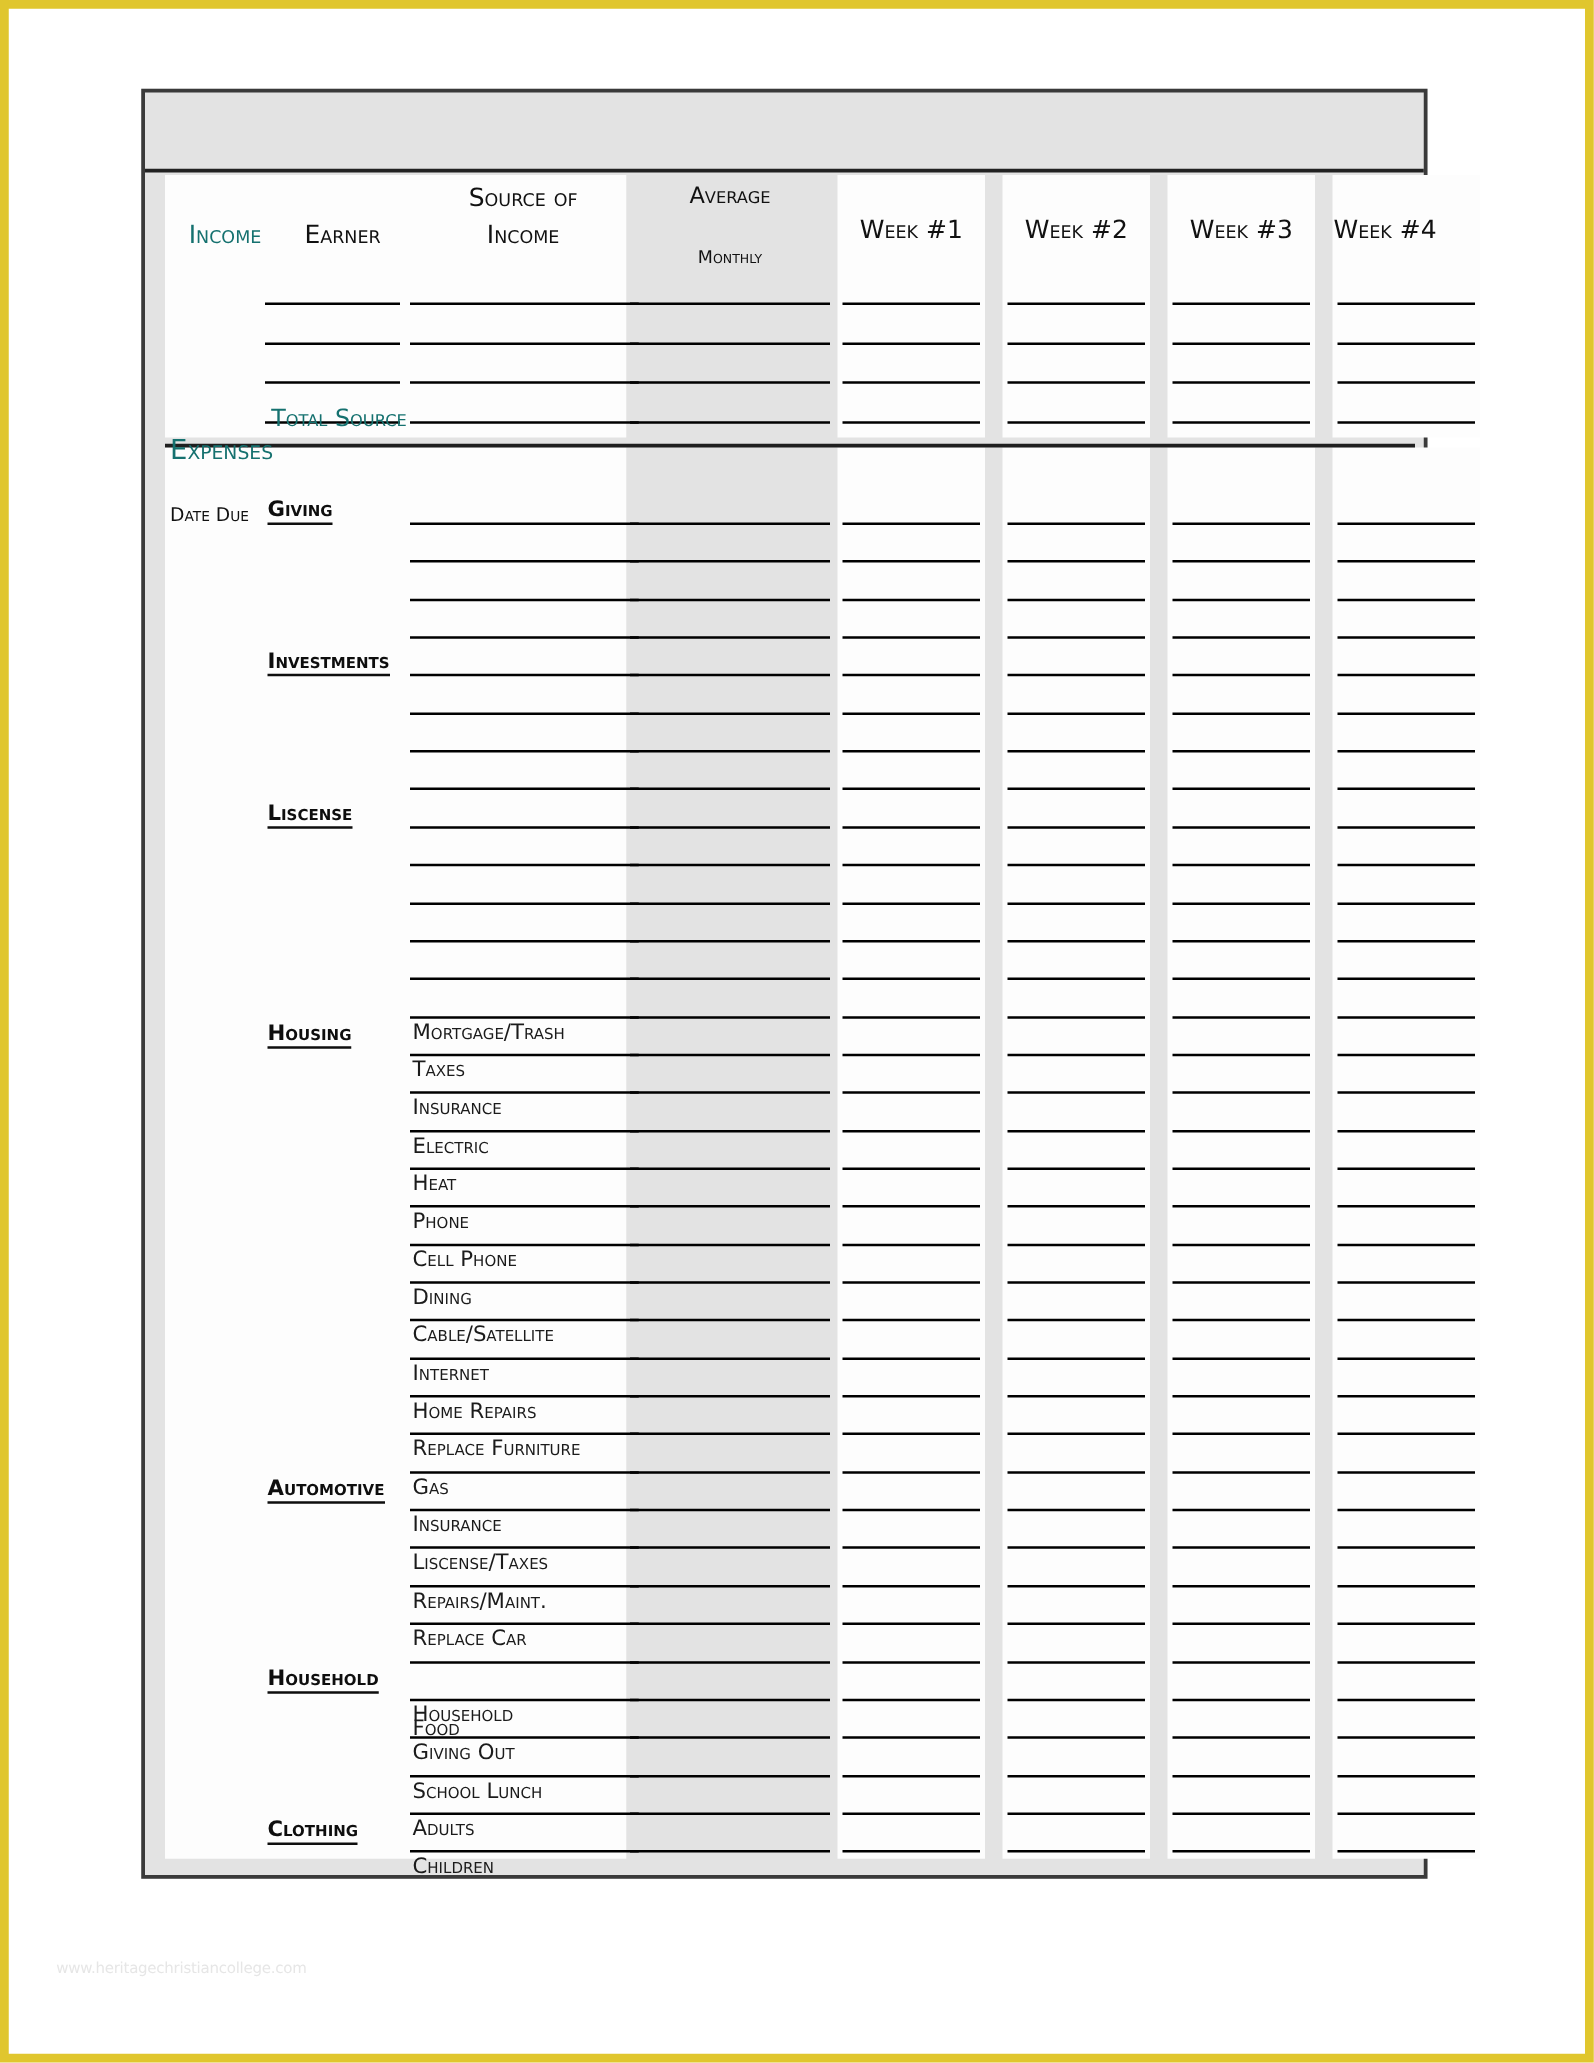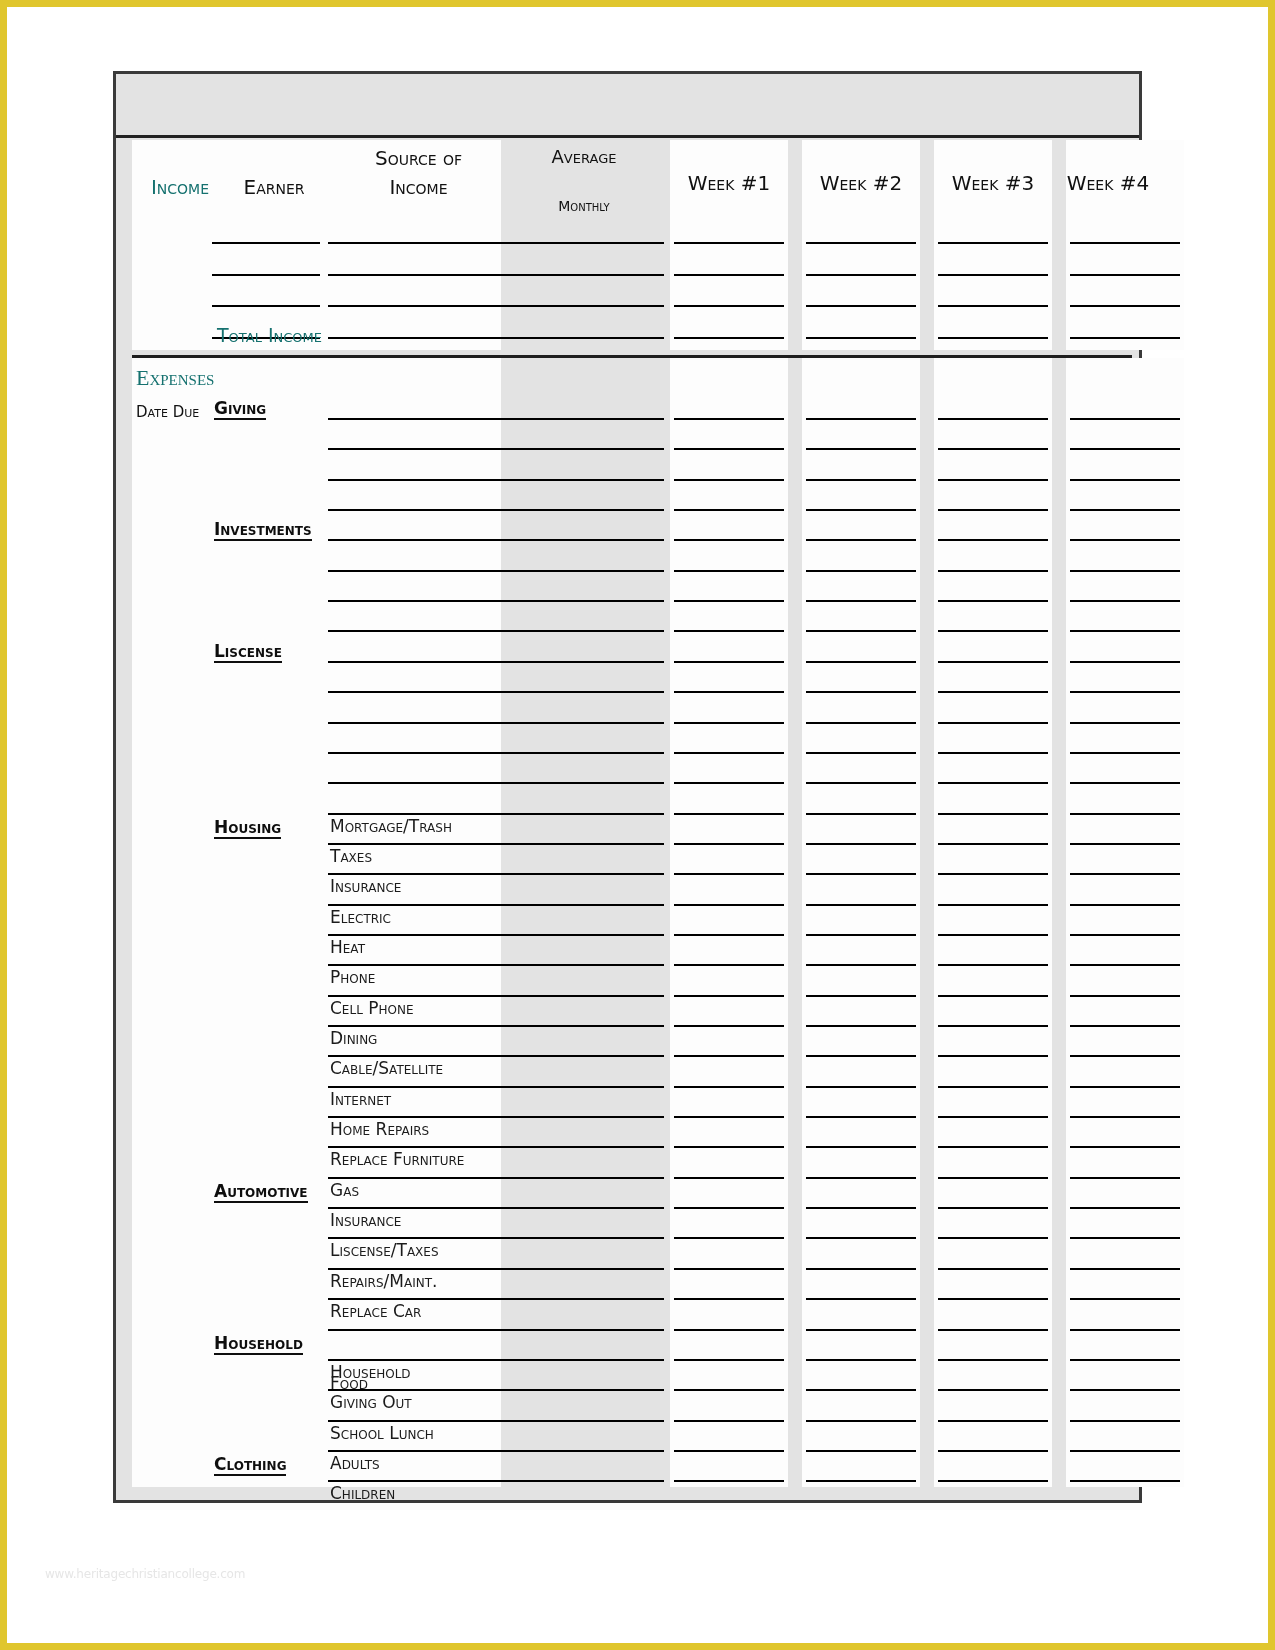--- a/index.html
+++ b/index.html
@@ -240,25 +240,25 @@
         <div class="rule thin" style="left: 954px; width: 110px; top: 231.2px;"></div>
         <div class="rule thin" style="left: 96px; width: 108px; top: 262.8px;"></div>
         <div class="rule thin" style="left: 212px; width: 183px; top: 262.8px;"></div>
         <div class="rule thin" style="left: 388px; width: 160px; top: 262.8px;"></div>
         <div class="rule thin" style="left: 558px; width: 110px; top: 262.8px;"></div>
         <div class="rule thin" style="left: 690px; width: 110px; top: 262.8px;"></div>
         <div class="rule thin" style="left: 822px; width: 110px; top: 262.8px;"></div>
         <div class="rule thin" style="left: 954px; width: 110px; top: 262.8px;"></div>
       </div>
 
-    <div class="teal-sub" style="left:101px; top:250px;">Total Income</div>
+    <div class="teal-sub" style="left:101px; top:250px;">Total Source</div>
 
     <div class="divider"></div>
 
-    <div class="teal-head" style="left:20px; top:291px;font-family:Liberation Serif, serif;">Expenses</div>
+    <div class="teal-head" style="left:20px; top:274px;">Expenses</div>
     <div class="smalllabel" style="left:20px; top:329px;">Date Due</div>
 
     <div id="expense-layer">
         <div class="rule thin" style="left: 212px; width: 183px; top: 344px;"></div>
         <div class="rule thin" style="left: 388px; width: 160px; top: 344px;"></div>
         <div class="rule thin" style="left: 558px; width: 110px; top: 344px;"></div>
         <div class="rule thin" style="left: 690px; width: 110px; top: 344px;"></div>
         <div class="rule thin" style="left: 822px; width: 110px; top: 344px;"></div>
         <div class="rule thin" style="left: 954px; width: 110px; top: 344px;"></div>
         <div class="rule thin" style="left: 212px; width: 183px; top: 374.35px;"></div>

